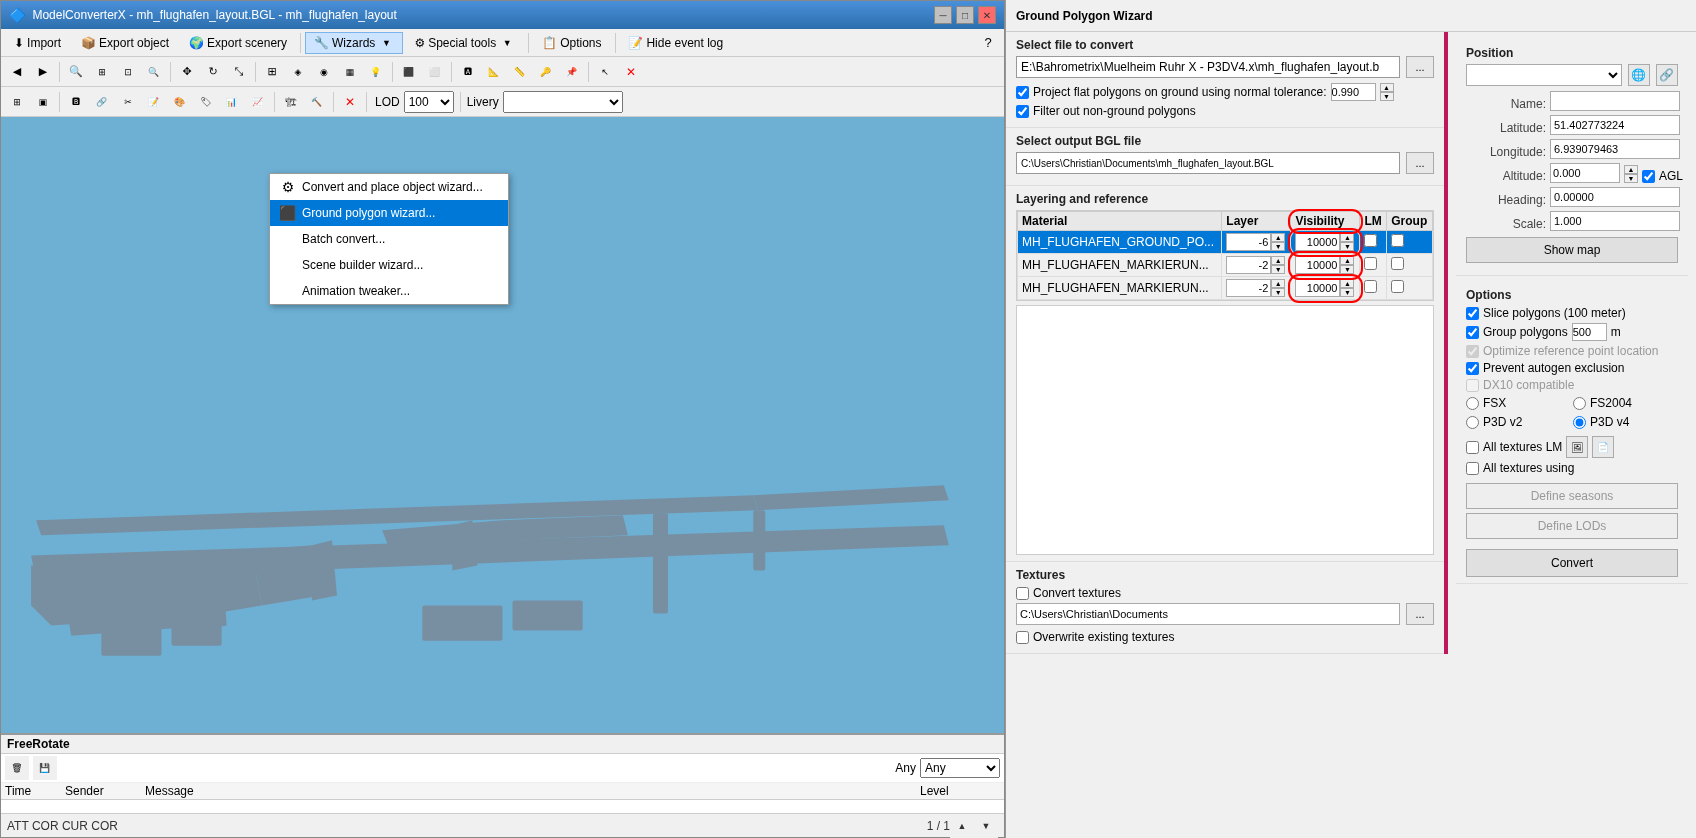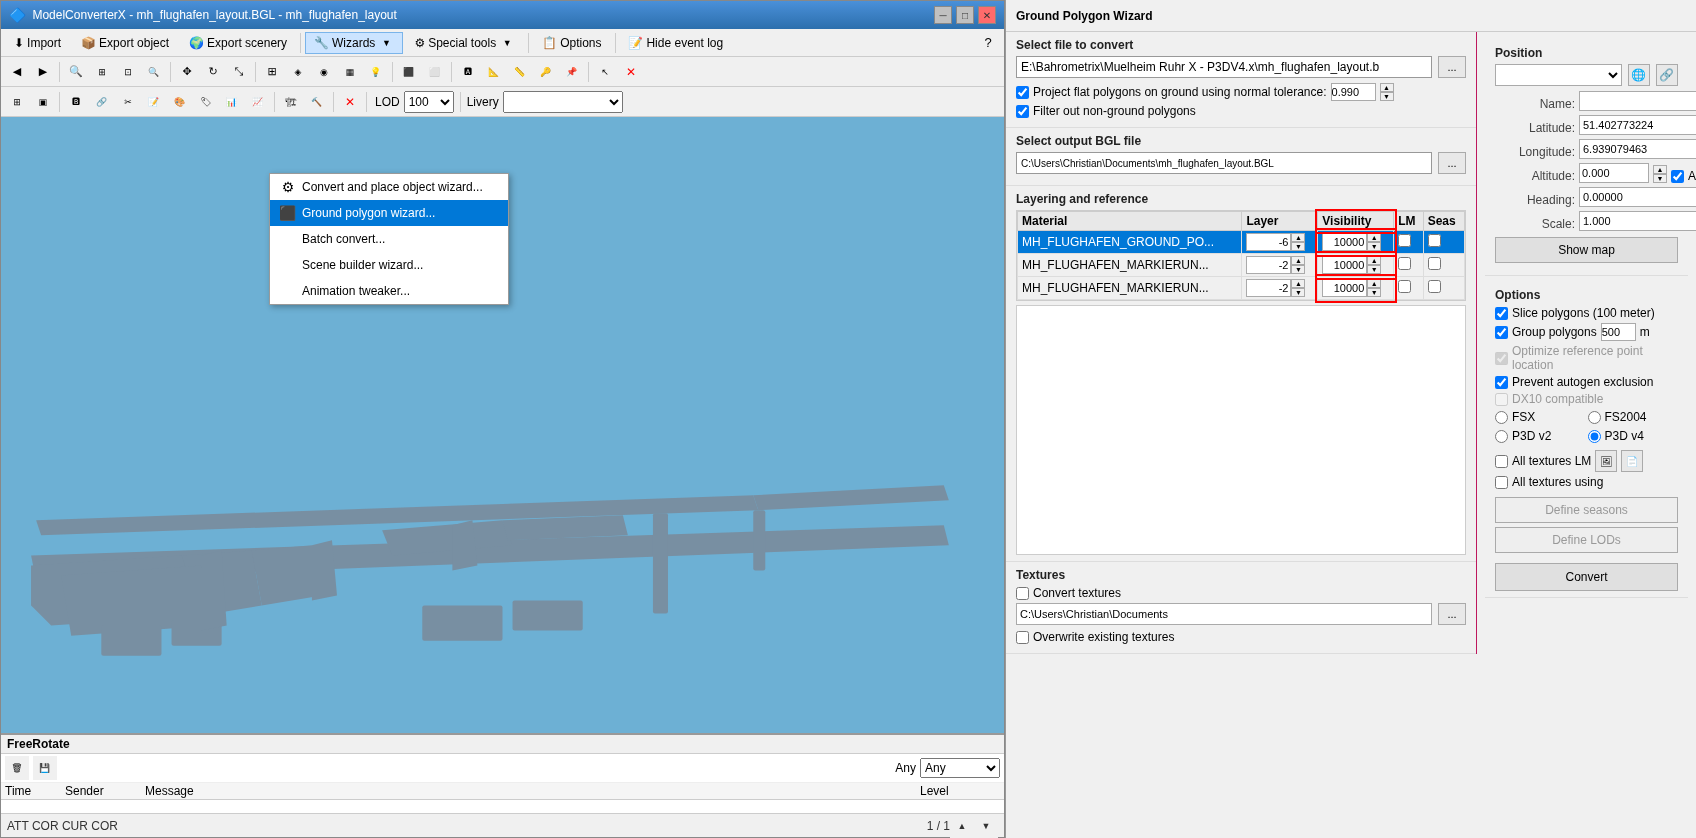--- a/index.html
+++ b/index.html
@@ -218,22 +218,22 @@
     
     #right-content {
       display: flex;
       flex: 1;
     }
     #right-left {
       flex: 1;
       overflow-y: auto;
     }
     #right-right {
-      width: 220px;
-      border-left: 1px solid #be185d;
+      width: 252px;
+      border-left: 4px solid #be185d;
       padding: 8px;
     }
     
     .section-title {
       font-weight: bold;
       margin-bottom: 4px;
       color: #222;
     }
     
     .form-row {
@@ -346,20 +346,21 @@
       cursor: pointer;
       font-size: 11px;
       display: flex;
       align-items: center;
       justify-content: center;
     }
     
     .red-outline {
       outline: 2px solid red;
       outline-offset: 1px;
+      border-radius: 8px;
     }
     
     .dropdown-arrow {
       width: 16px;
       text-align: center;
       font-size: 9px;
     }
     
     .layering-container {
       border: 1px solid #ccc;
@@ -641,21 +642,21 @@
             <span>Layering and reference</span>
           </div>
           <div class="layering-container">
             <table id="material-table">
               <thead>
                 <tr>
                   <th>Material</th>
                   <th>Layer</th>
                   <th class="red-outline">Visibility</th>
                   <th>LM</th>
-                  <th>Seas</th>
+                  <th>Group</th>
                 </tr>
               </thead>
               <tbody>
                 <tr class="row-selected">
                   <td>MH_FLUGHAFEN_GROUND_PO...</td>
                   <td>
                     <div class="num-spinner">
                       <input type="text" value="-6" style="">
                       <div class="spinner-btns">
                         <button class="spinner-btn">▲</button>

